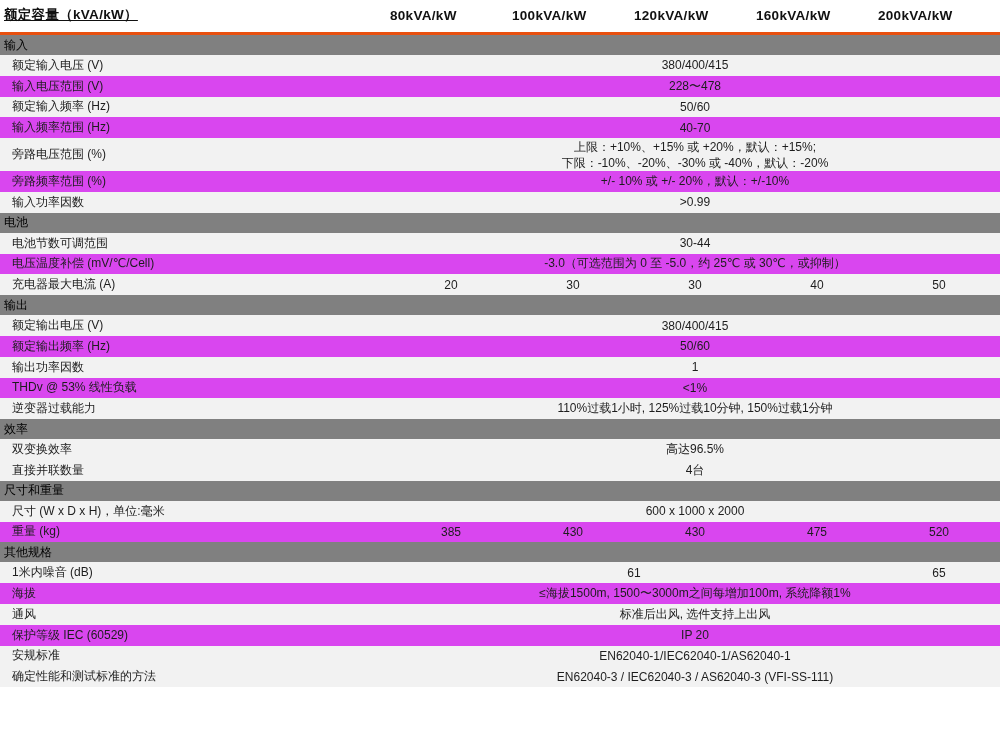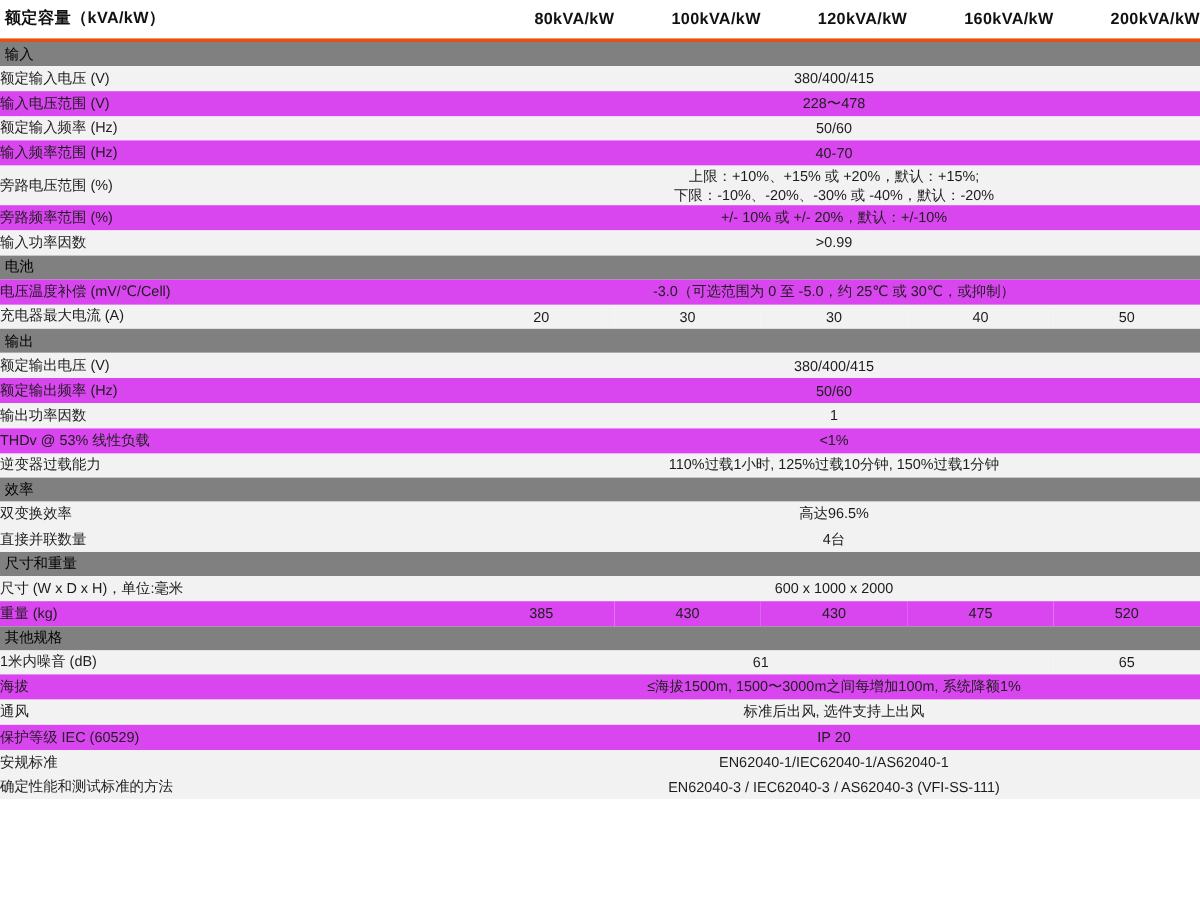--- a/index.html
+++ b/index.html
@@ -38,23 +38,24 @@
     font-weight: bold;
     color: #111111;
     height: 26px;
     padding-top: 2px;
     padding-bottom: 4px;
     letter-spacing: 0.3px;
   }
   tr.header-row td.label-cell {
     padding-left: 4px;
     text-align: left;
+    text-decoration: underline;
   }
   tr.header-row td.val-cell {
-    text-align: right;
+    text-align: left;
   }
   .header-underline {
     height: 3px;
     background: #e8500f;
     line-height: 0;
     font-size: 0;
   }
 
   
   tr.section-row td {
@@ -66,21 +67,21 @@
     padding-left: 4px;
   }
 
   
   tr.data-row td {
     height: 20.8px;
     font-size: 12px;
     color: #1d1d1d;
   }
   tr.data-row td.label-cell {
-    padding-left: 0;
+    padding-left: 12px;
     text-align: left;
   }
   tr.data-row td.val-cell,
   tr.data-row td.span-cell {
     text-align: center;
   }
   tr.odd td { background: #f2f2f2; }
   tr.even td { background: #d946ef; }
 
   tr.tall td { height: 33px; }
@@ -143,20 +144,24 @@
           <td class="label-cell">旁路频率范围 (%)</td>
           <td class="span-cell" colspan="5">+/- 10% 或 +/- 20%，默认：+/-10%</td>
         </tr>
         <tr class="data-row odd">
           <td class="label-cell">输入功率因数</td>
           <td class="span-cell" colspan="5">&gt;0.99</td>
         </tr>
         <tr class="section-row">
           <td colspan="6">电池</td>
         </tr>
+        <tr class="data-row odd">
+          <td class="label-cell">电池节数可调范围</td>
+          <td class="span-cell" colspan="5">30-44</td>
+        </tr>
         <tr class="data-row even">
           <td class="label-cell">电压温度补偿 (mV/℃/Cell)</td>
           <td class="span-cell" colspan="5">-3.0（可选范围为 0 至 -5.0，约 25℃ 或 30℃，或抑制）</td>
         </tr>
         <tr class="data-row odd">
           <td class="label-cell">充电器最大电流 (A)</td>
           <td class="val-cell">20</td>
           <td class="val-cell">30</td>
           <td class="val-cell">30</td>
           <td class="val-cell">40</td>

